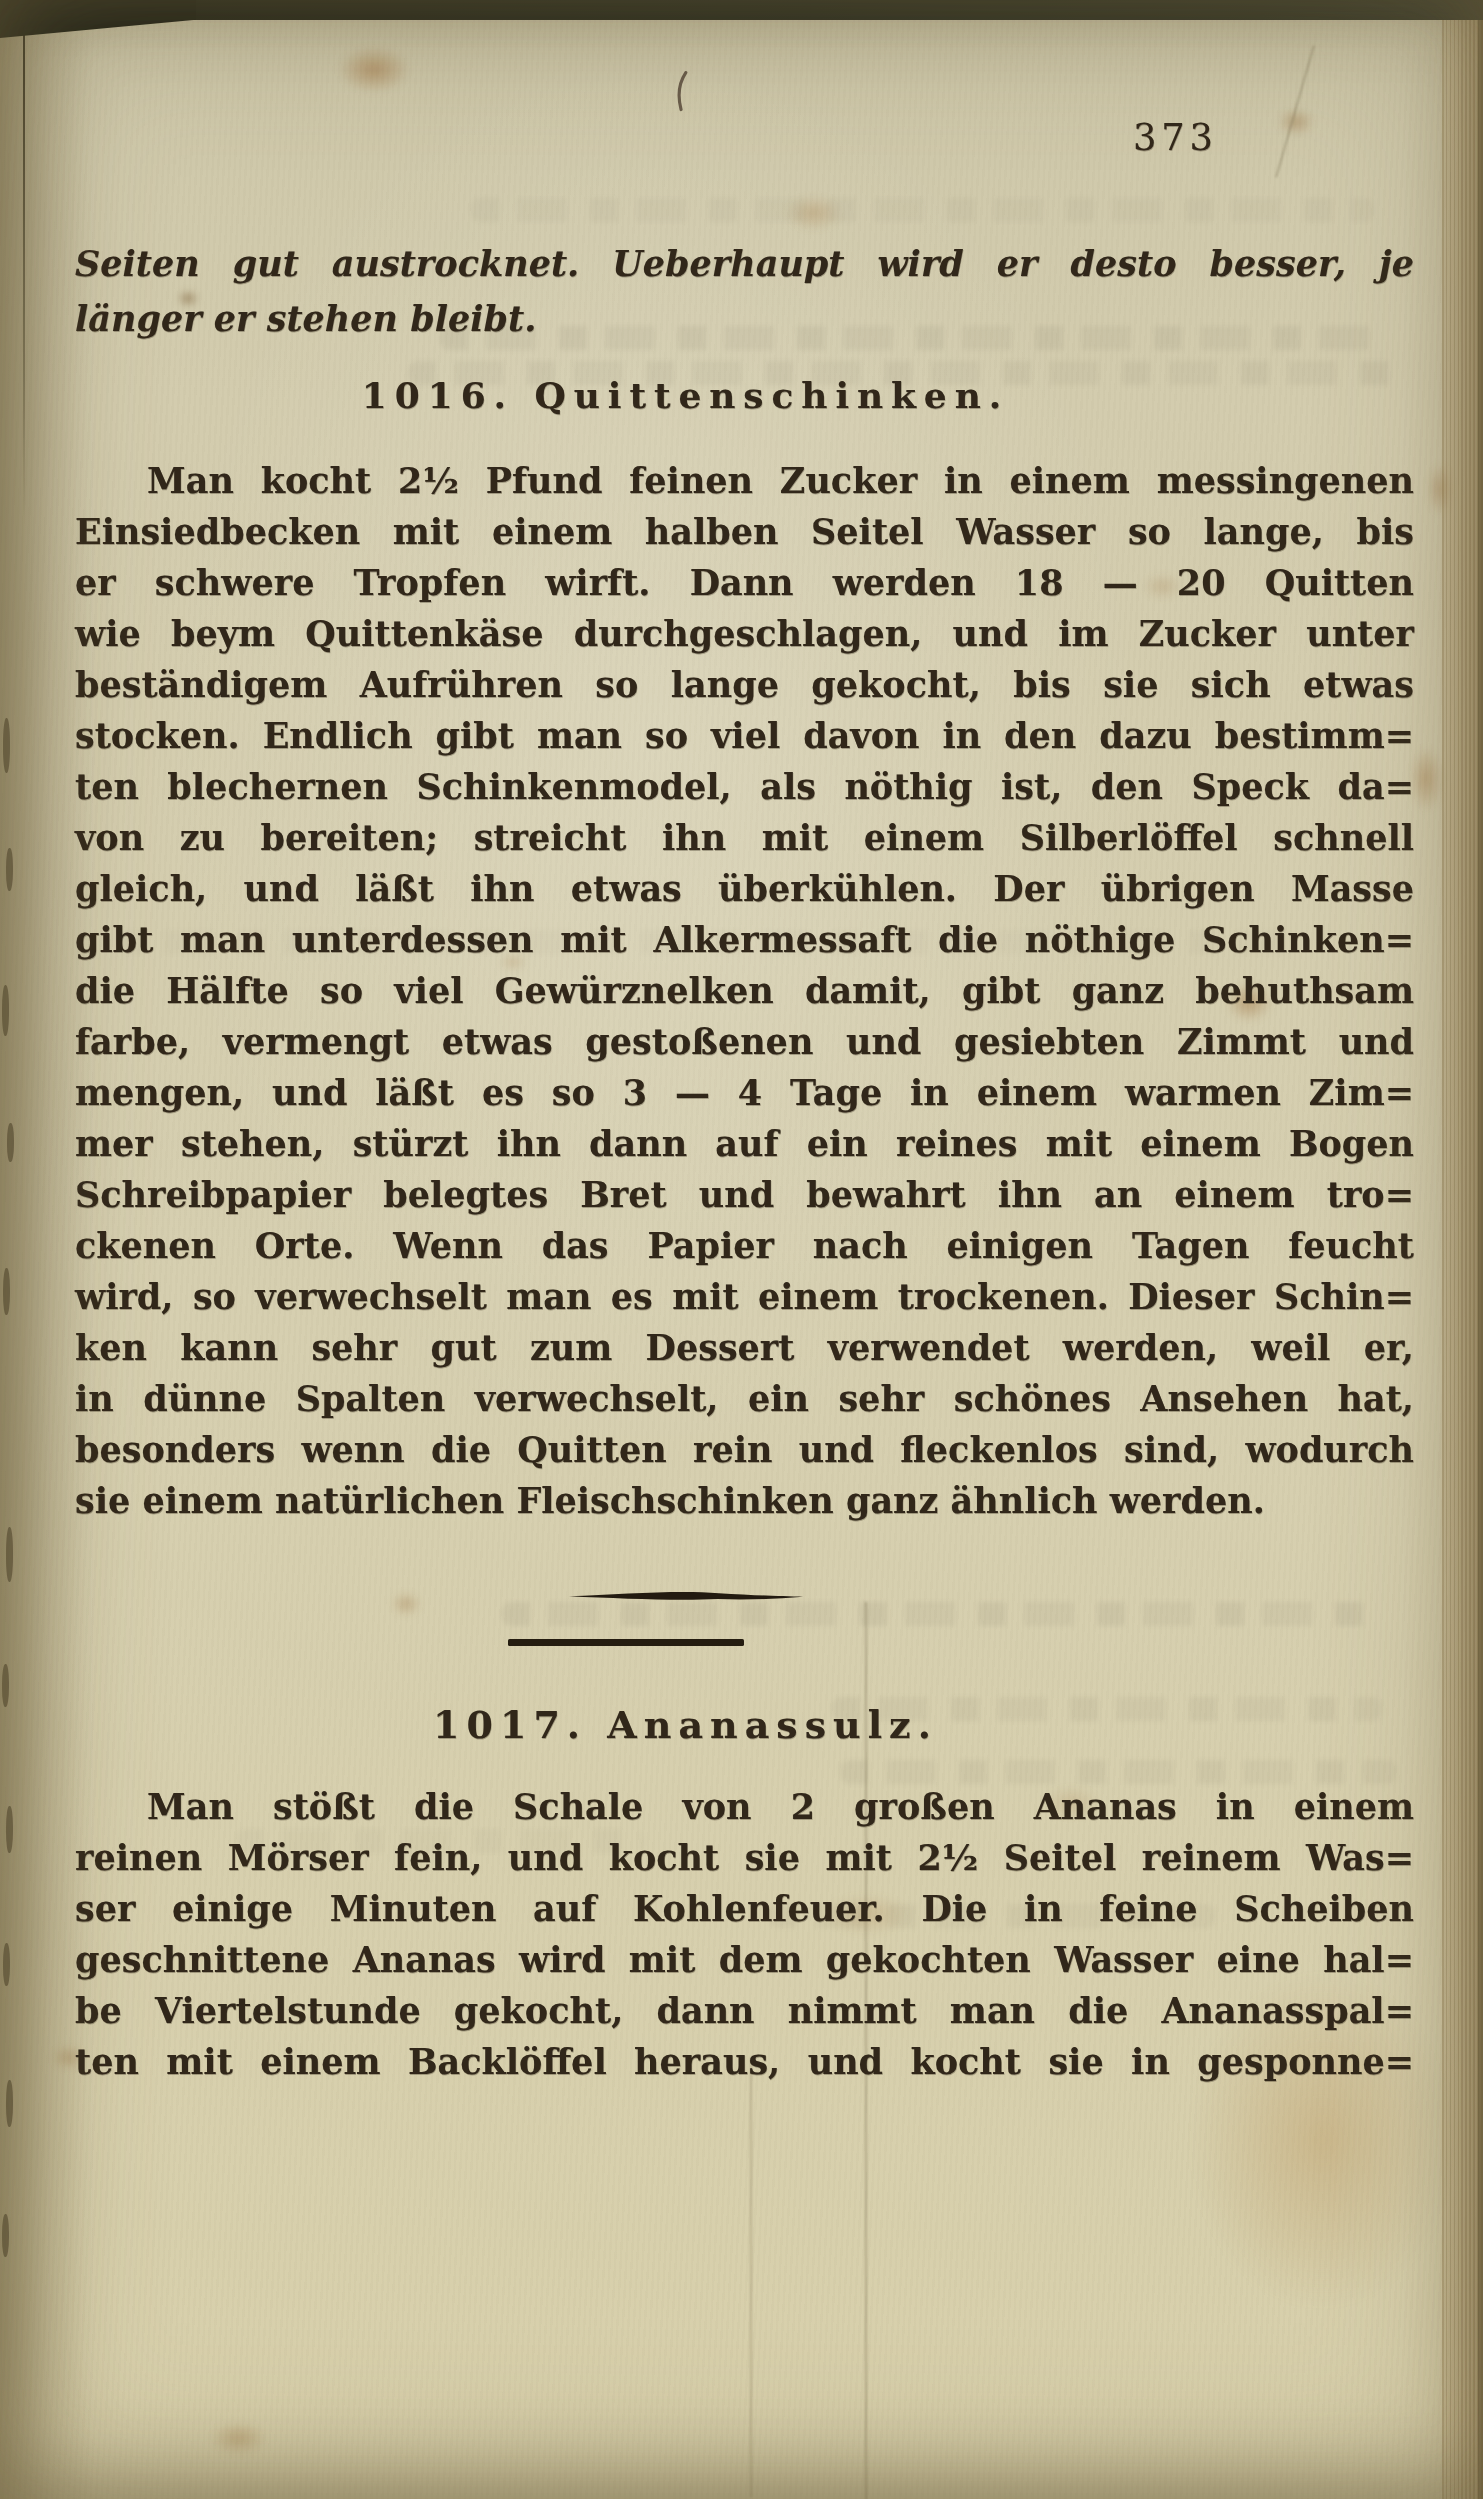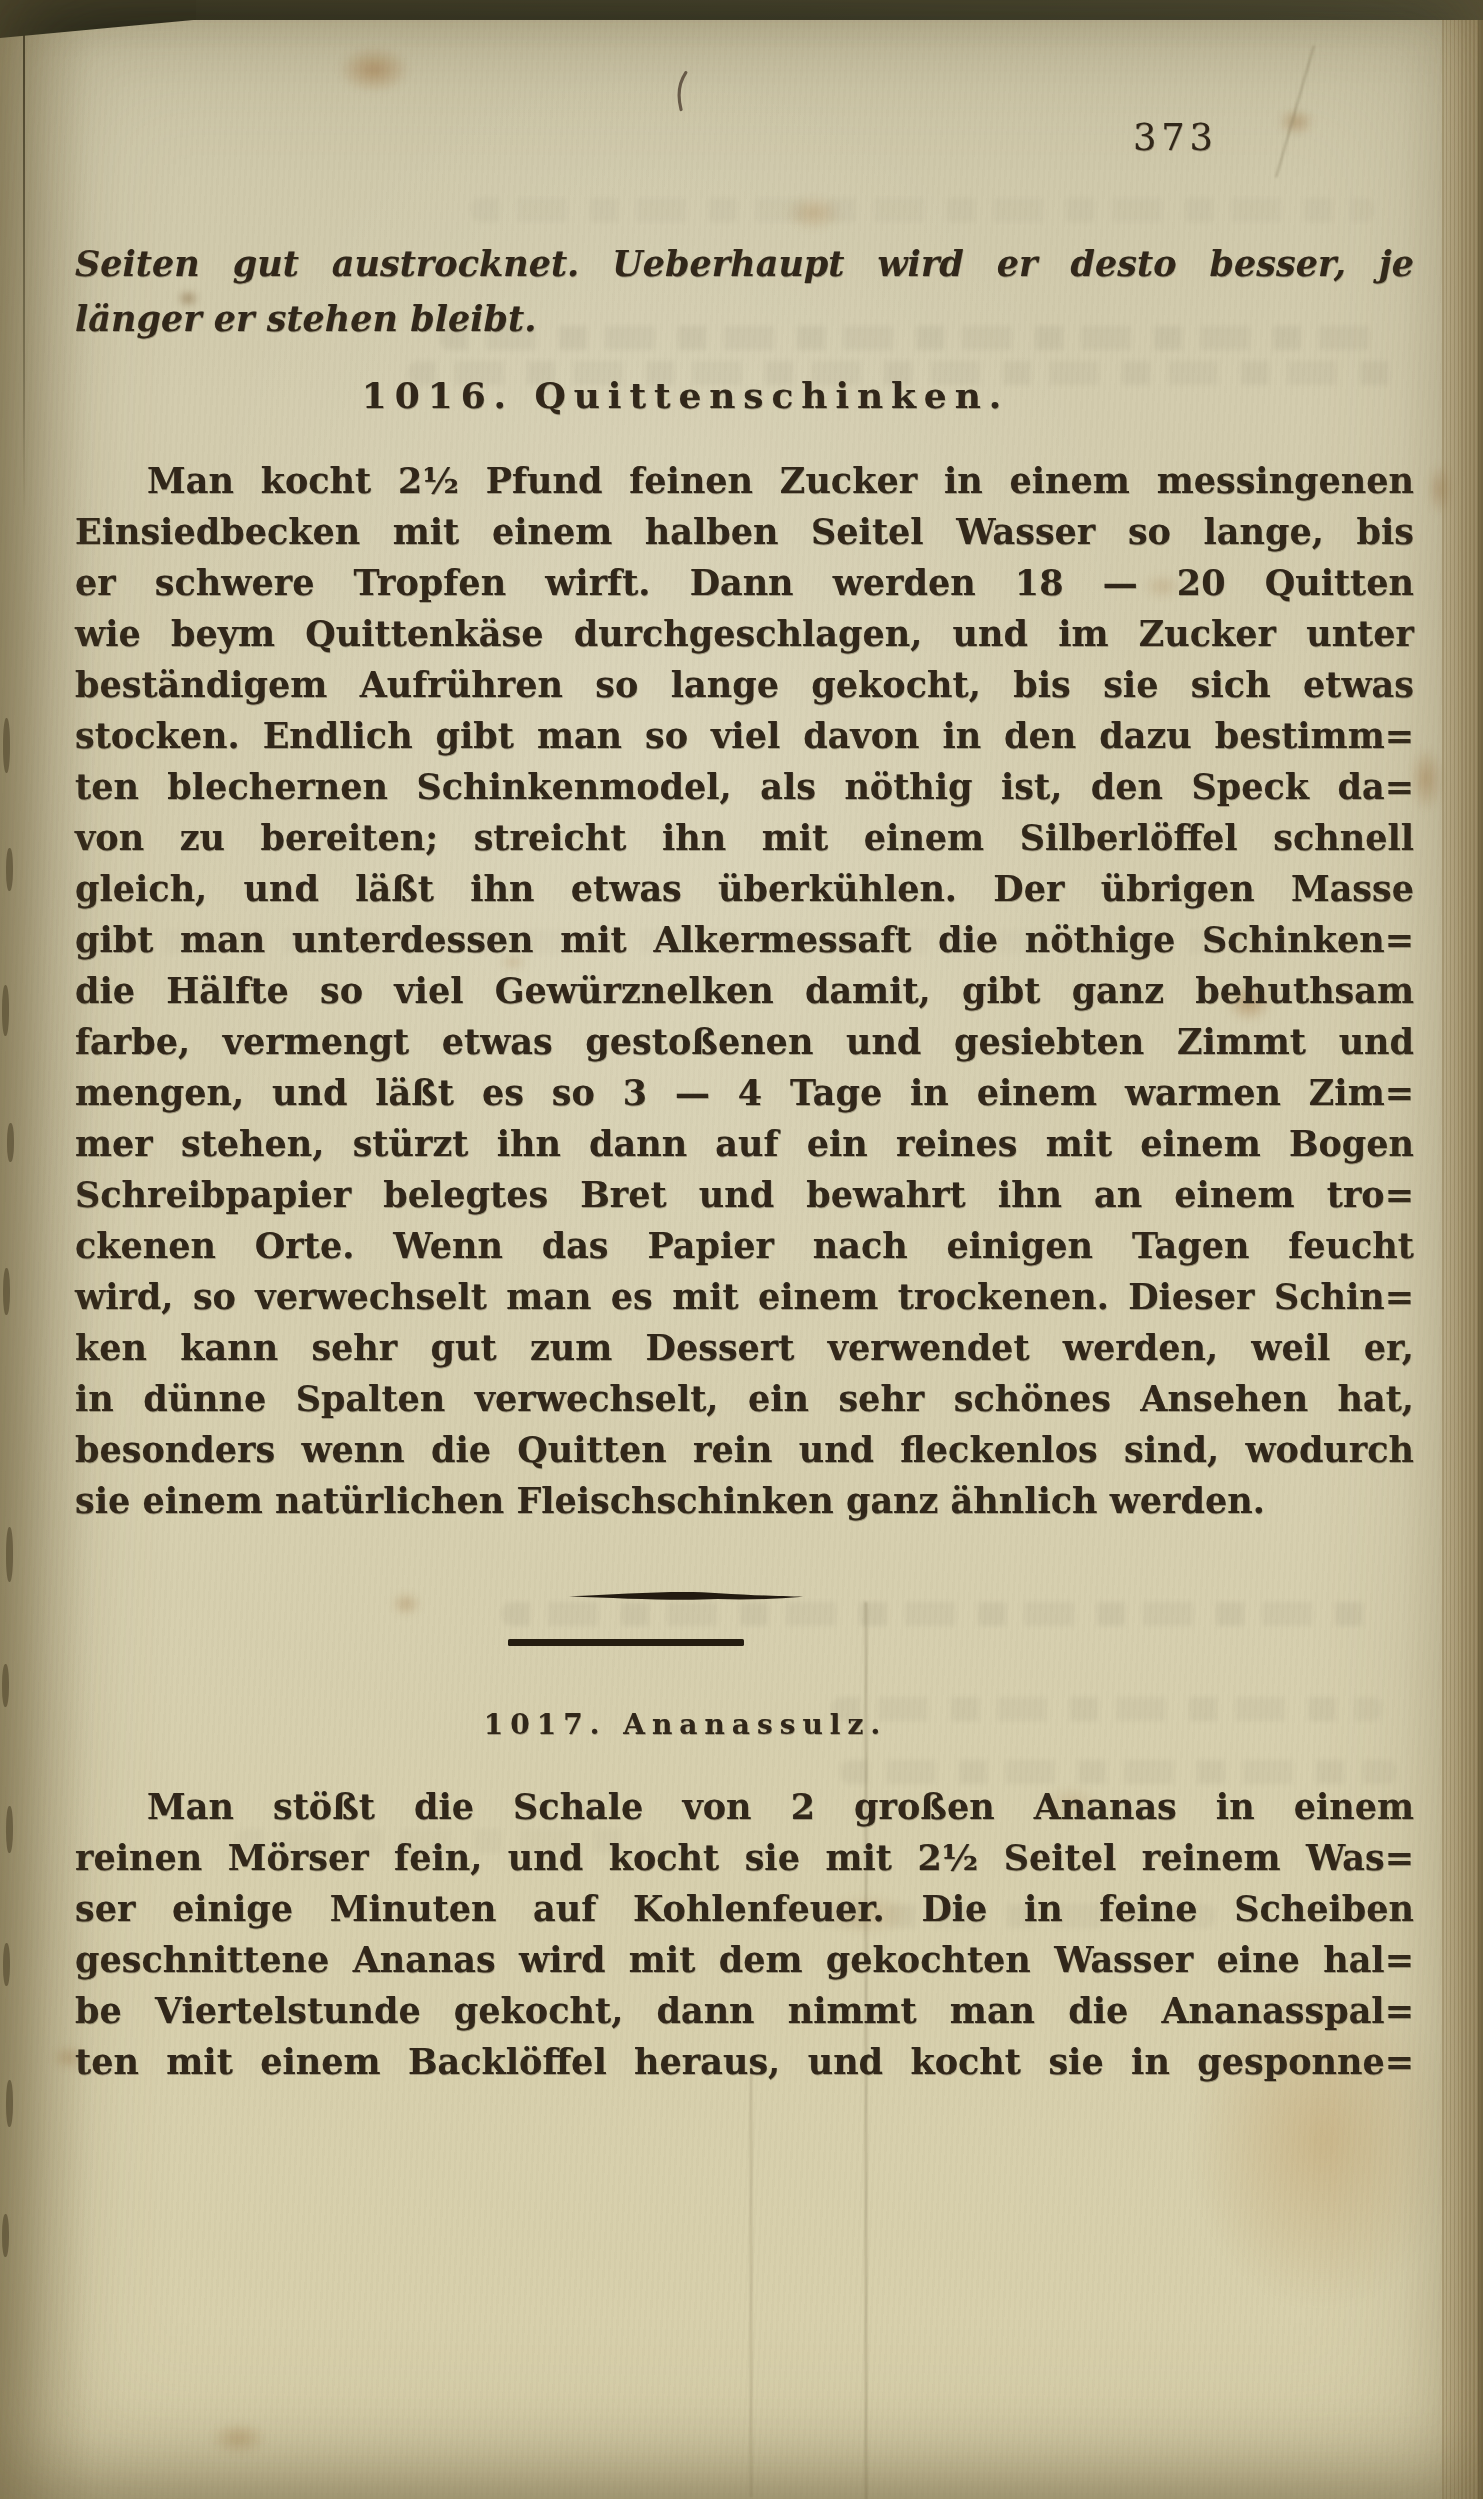--- a/index.html
+++ b/index.html
@@ -83,21 +83,21 @@
   .h-sulzen{
     margin:63px 118px 0 0;height:69px;line-height:69px;text-align:center;
     font-size:51px;font-weight:700;letter-spacing:3.1px;
   }
   .section-rule{
     margin:39px auto 0;margin-right:calc(118px + 433px);margin-left:433px;
     width:236px;height:7px;background:#241c10;border-radius:1.6px;filter:blur(0.4px);
   }
   .h1017{
     margin:55px 118px 0 0;height:47px;line-height:47px;text-align:center;
-    font-size:28px;font-weight:700;letter-spacing:7px;
+    font-size:38px;font-weight:700;letter-spacing:7px;
   }
   .para.p1017{margin-top:33px;}
 
   
   .ghost{
     position:absolute;height:23.6px;z-index:6;filter:blur(2.4px);border-radius:9.4px;
     background:repeating-linear-gradient(90deg,
       rgba(104,97,79,.55) 0 28px, rgba(104,97,79,0) 28px 46px,
       rgba(104,97,79,.45) 46px 96px, rgba(104,97,79,0) 96px 119px);
   }

